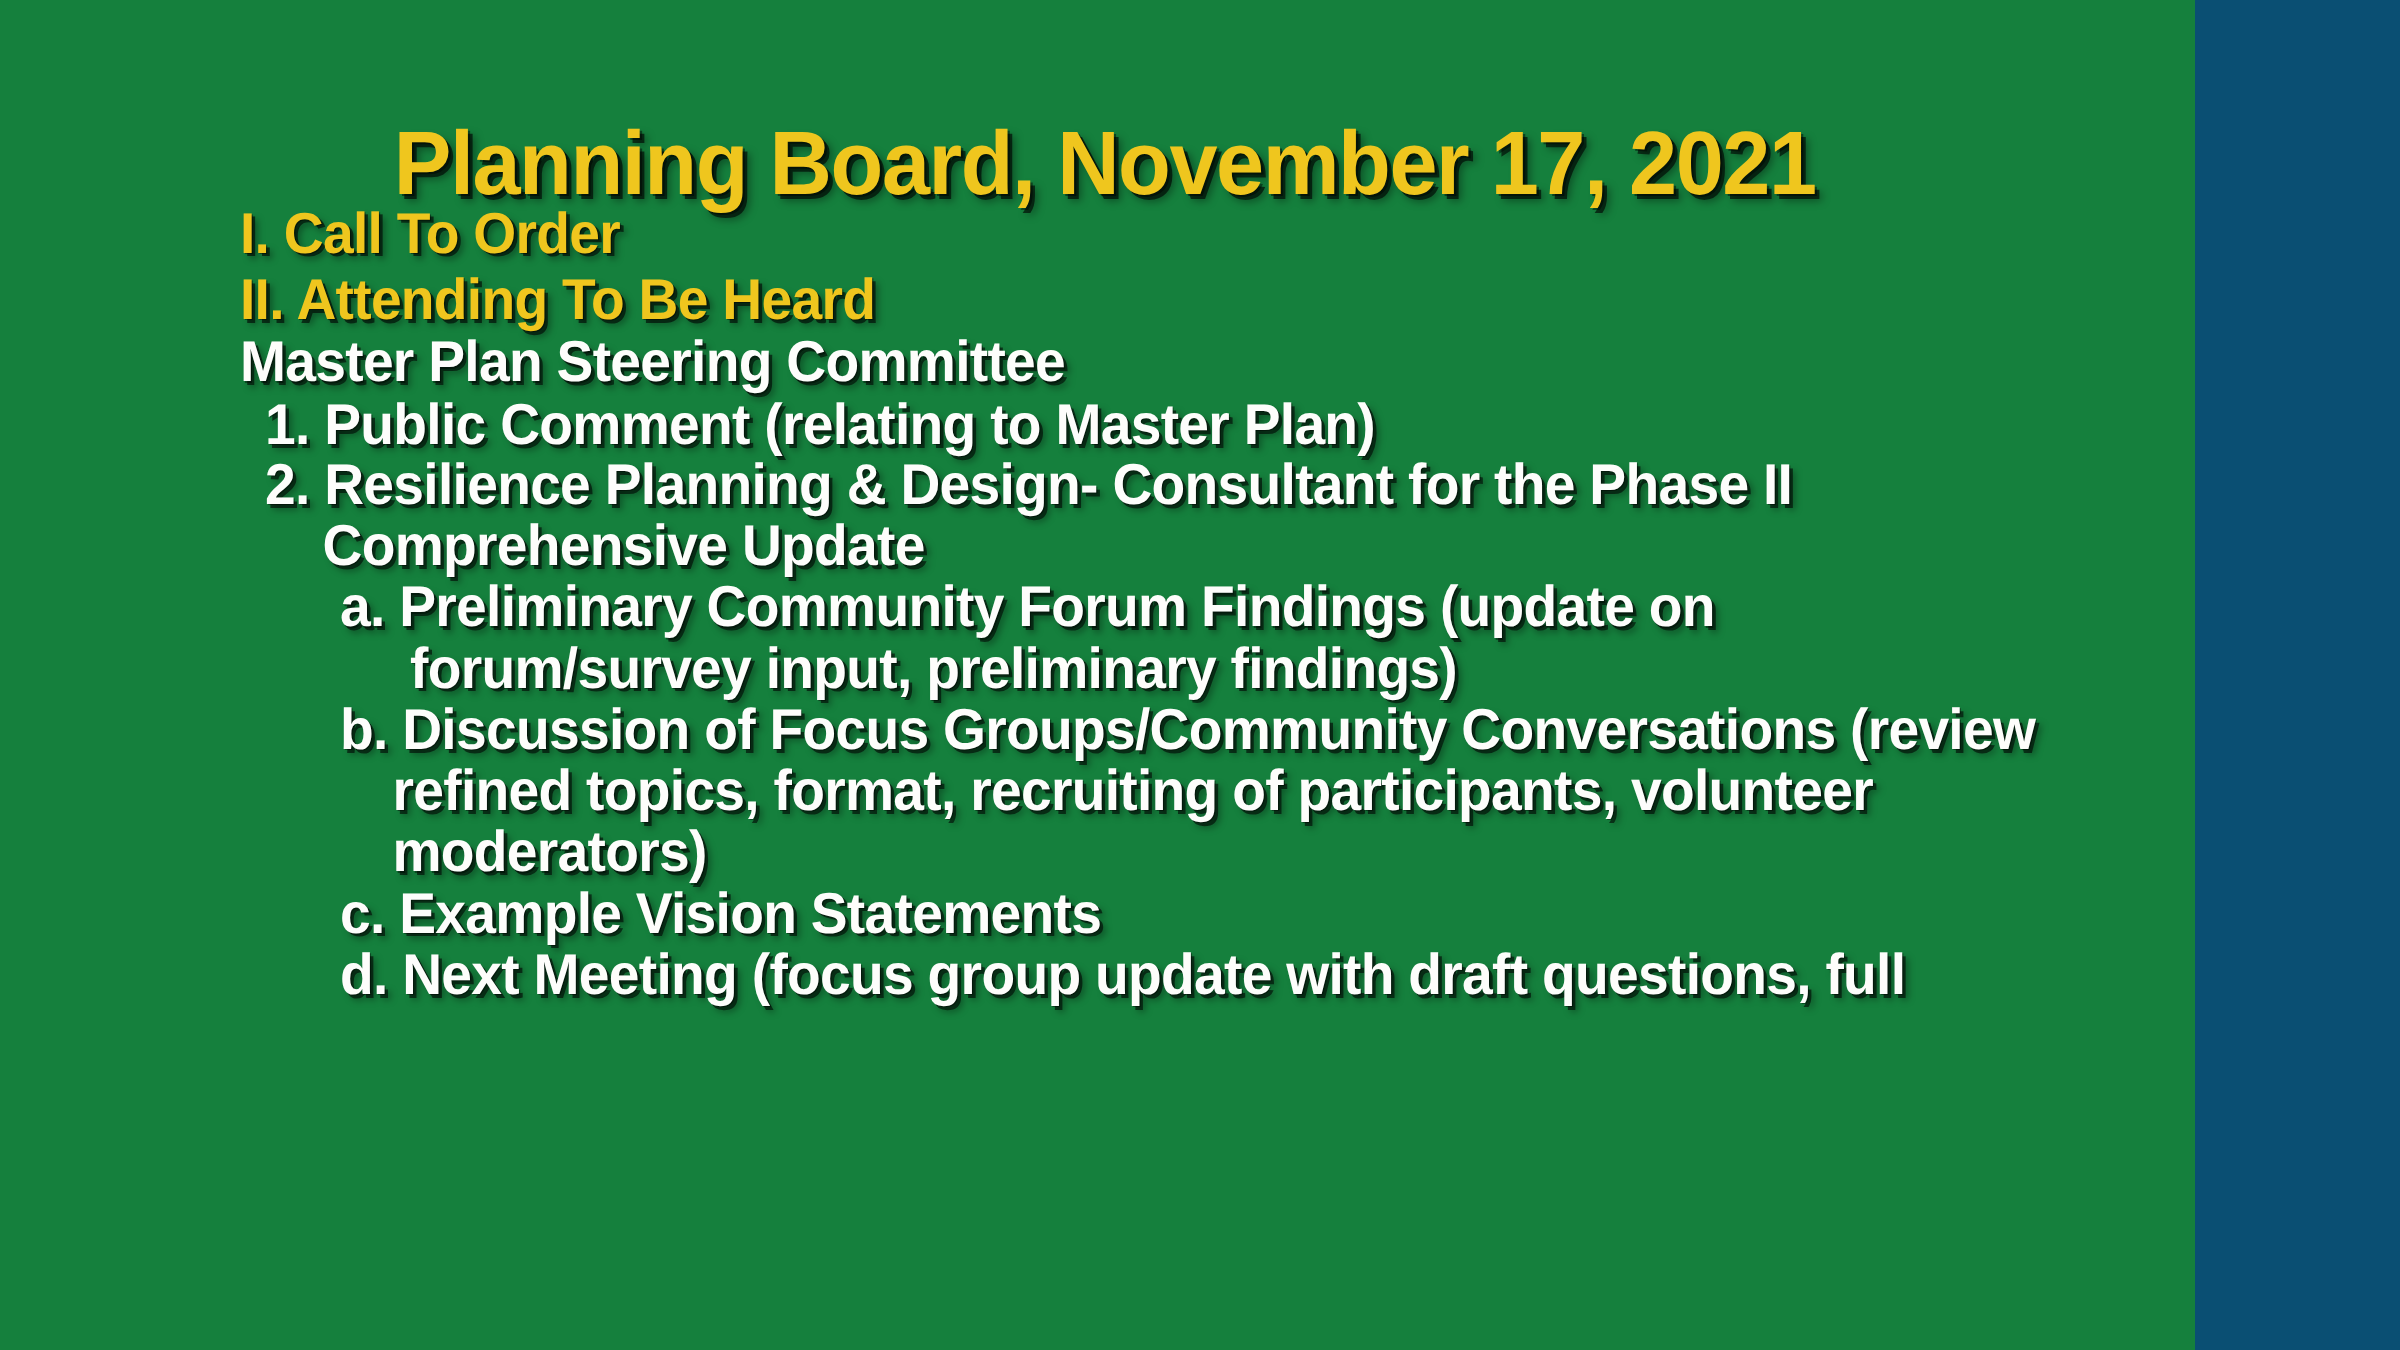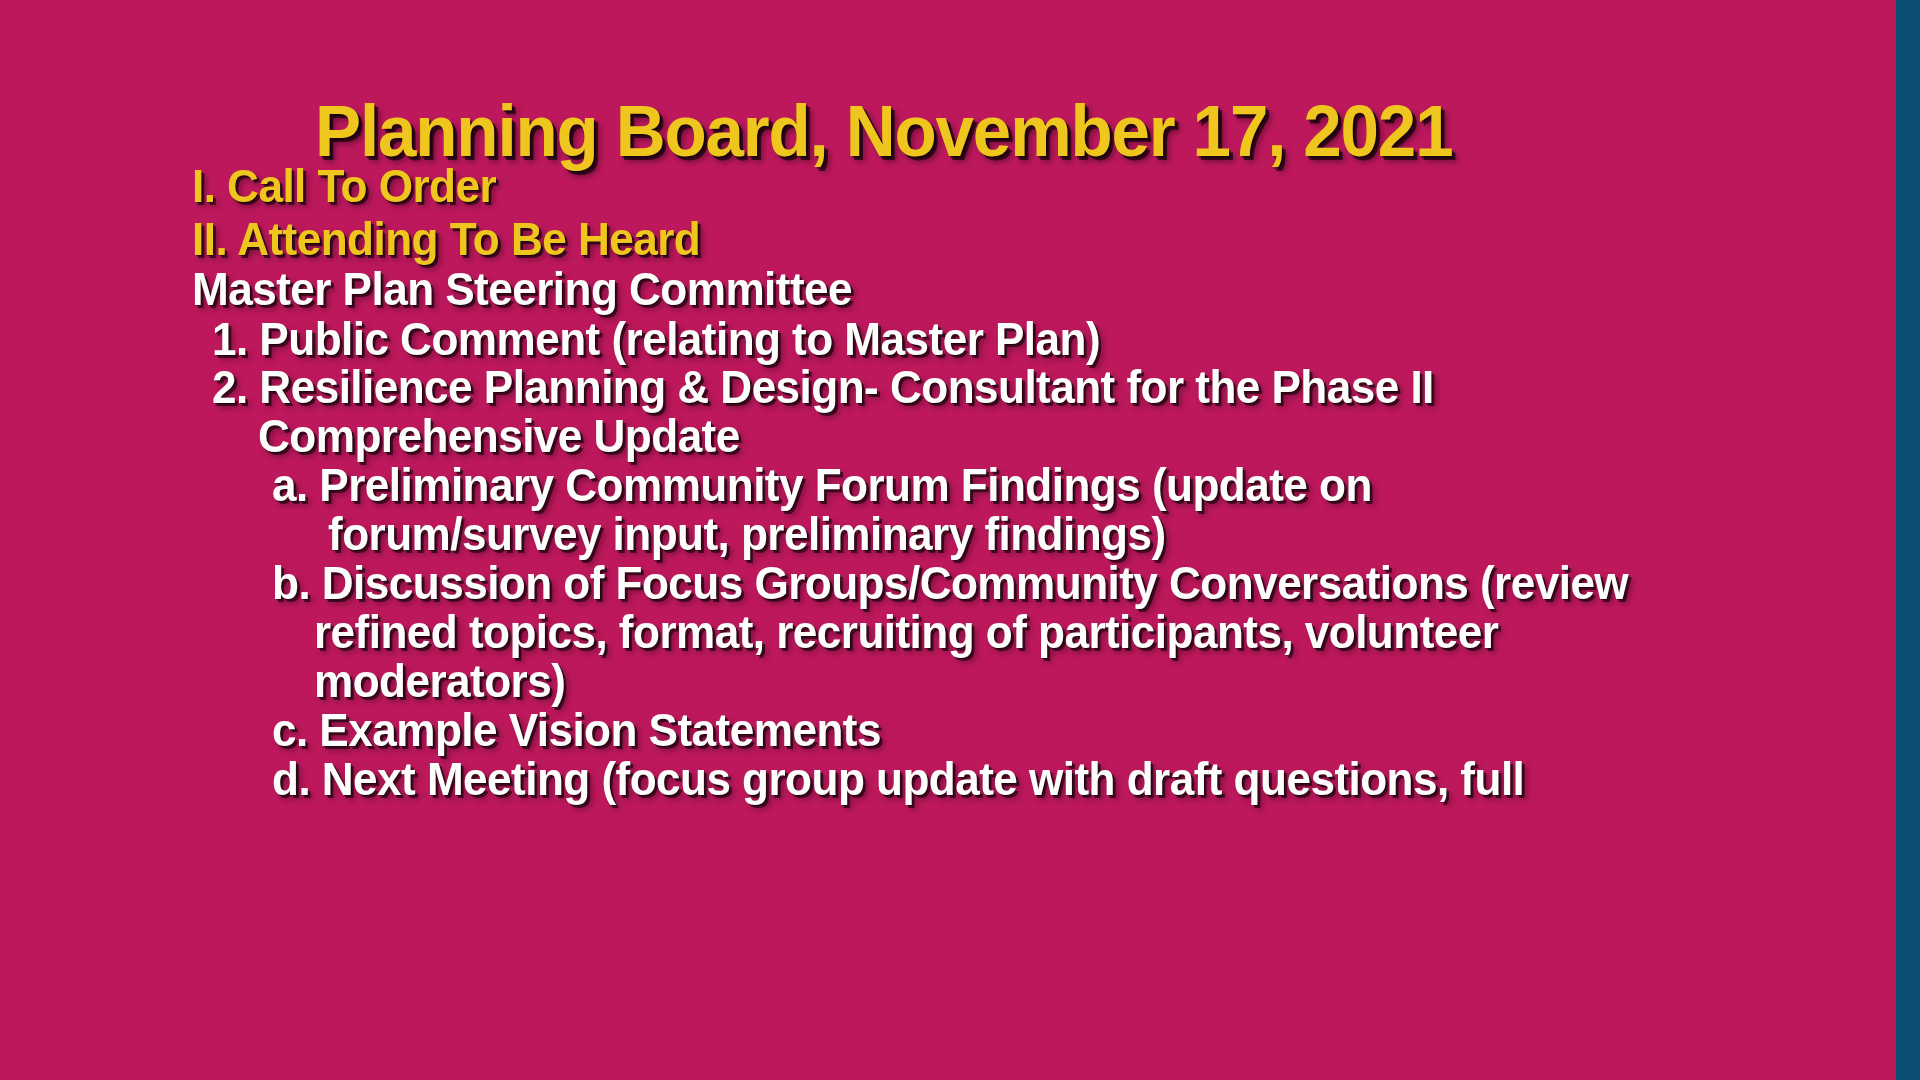--- a/index.html
+++ b/index.html
@@ -11,23 +11,24 @@
     overflow: hidden;
   }
   body {
     background: #0a4f73;
     font-family: "Liberation Sans", "DejaVu Sans", sans-serif;
     -webkit-font-smoothing: antialiased;
   }
 
   #slide {
     position: relative;
-    width: 1896px;
+    width: 1736px;
     height: 1080px;
-    background: #be185d;
+    background: #15803d;
+    padding-left: 20px;
   }
 
   
   .ln {
     position: absolute;
     white-space: pre;
     font-weight: 700;
     letter-spacing: -0.2px;
     line-height: 1;
     transform: scaleX(0.96);

